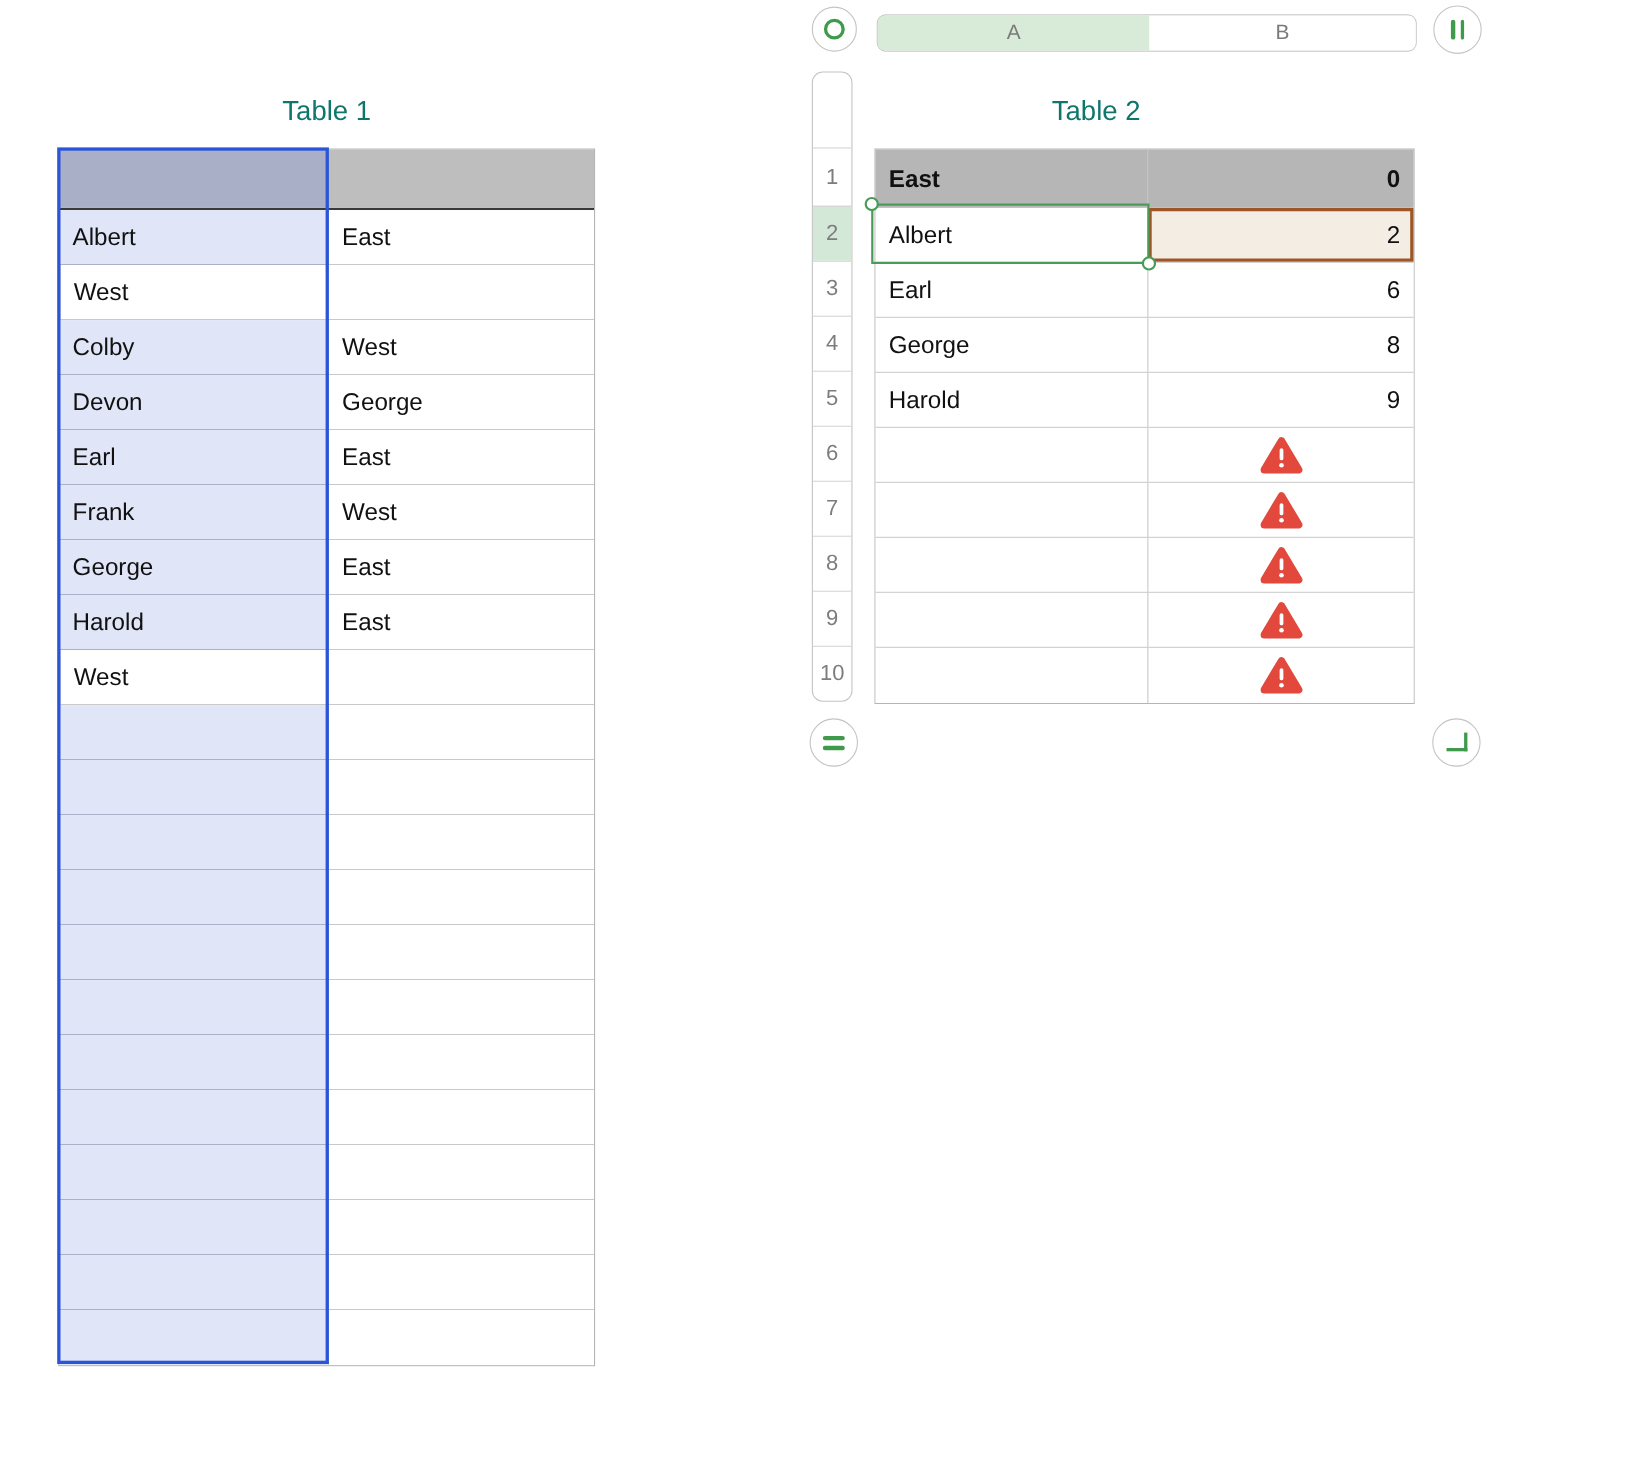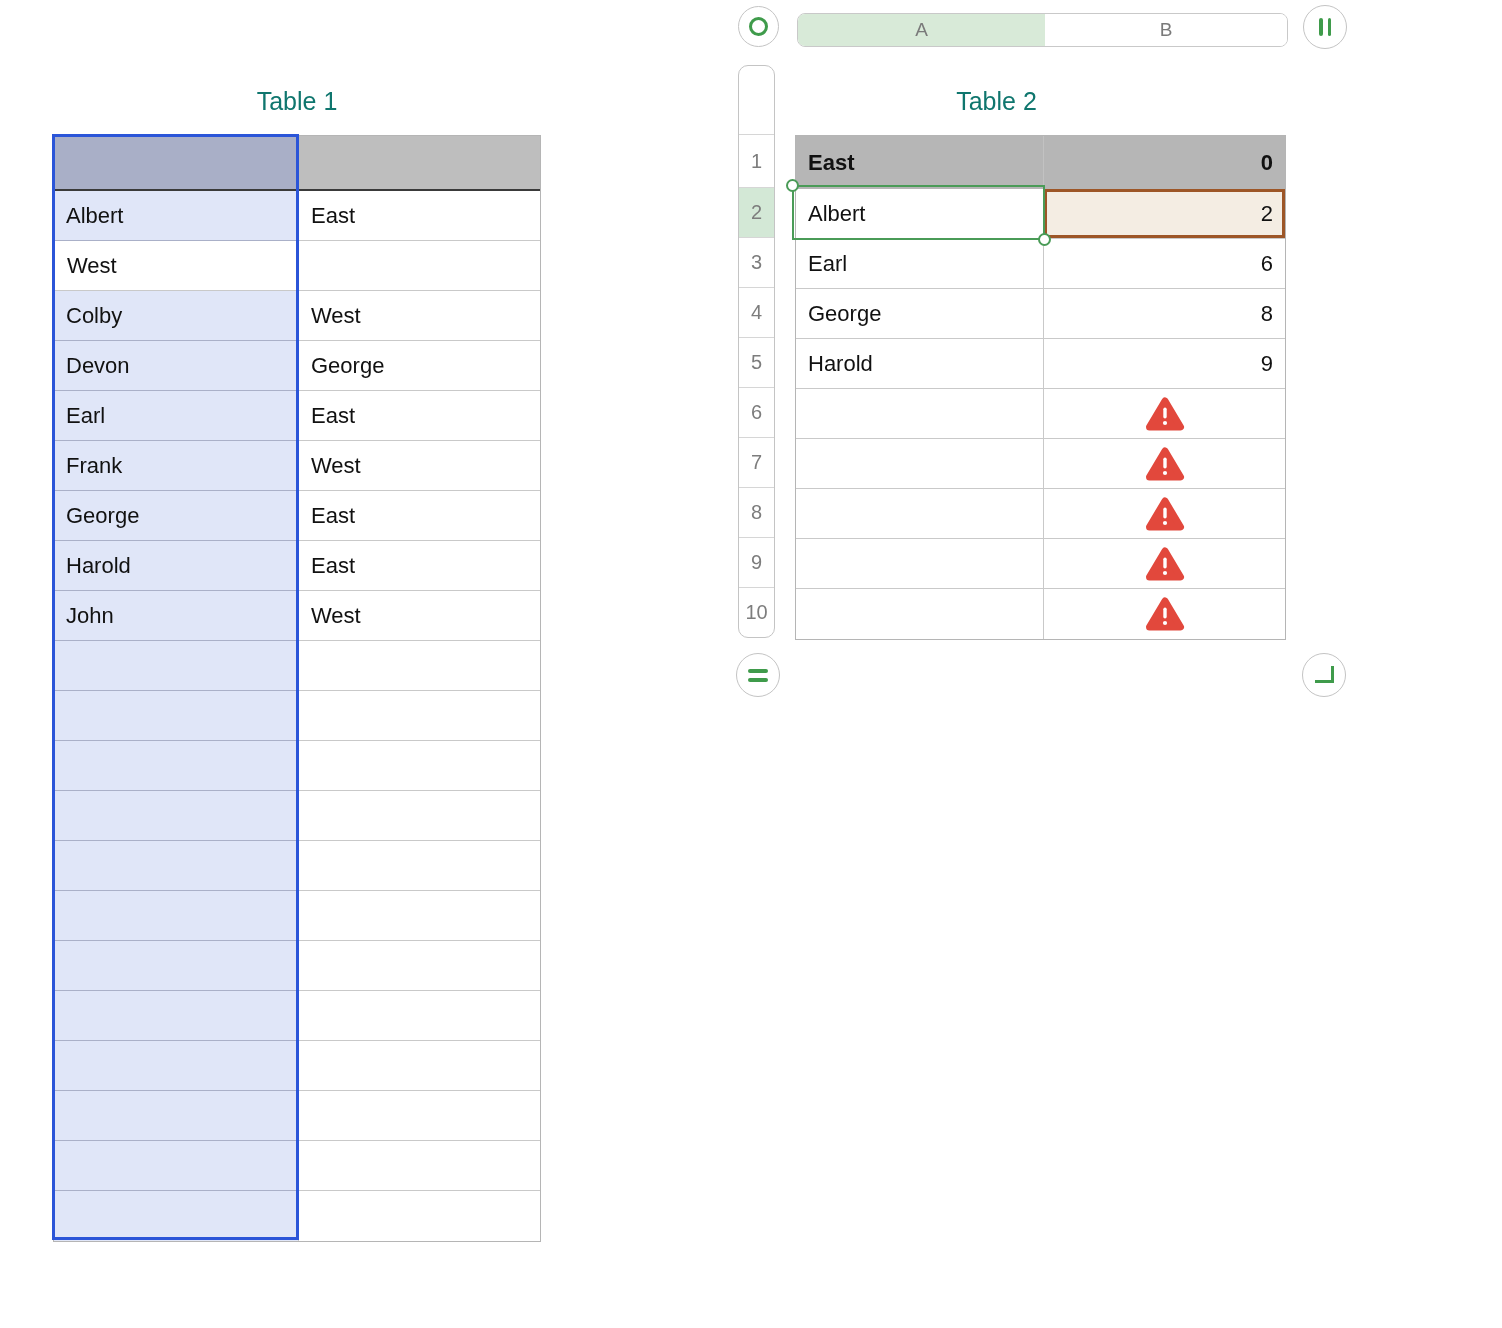--- a/index.html
+++ b/index.html
@@ -107,21 +107,20 @@
         </div>
         <div class="t1-row">
           <div class="cell t1c1">George</div>
           <div class="cell t1c2">East</div>
         </div>
         <div class="t1-row">
           <div class="cell t1c1">Harold</div>
           <div class="cell t1c2">East</div>
         </div>
         <div class="t1-row">
-          <div class="cell t1c1">John</div>
           <div class="cell t1c2">West</div>
         </div>
         <div class="t1-row">
           <div class="cell t1c1"></div>
           <div class="cell t1c2"></div>
         </div>
         <div class="t1-row">
           <div class="cell t1c1"></div>
           <div class="cell t1c2"></div>
         </div>

